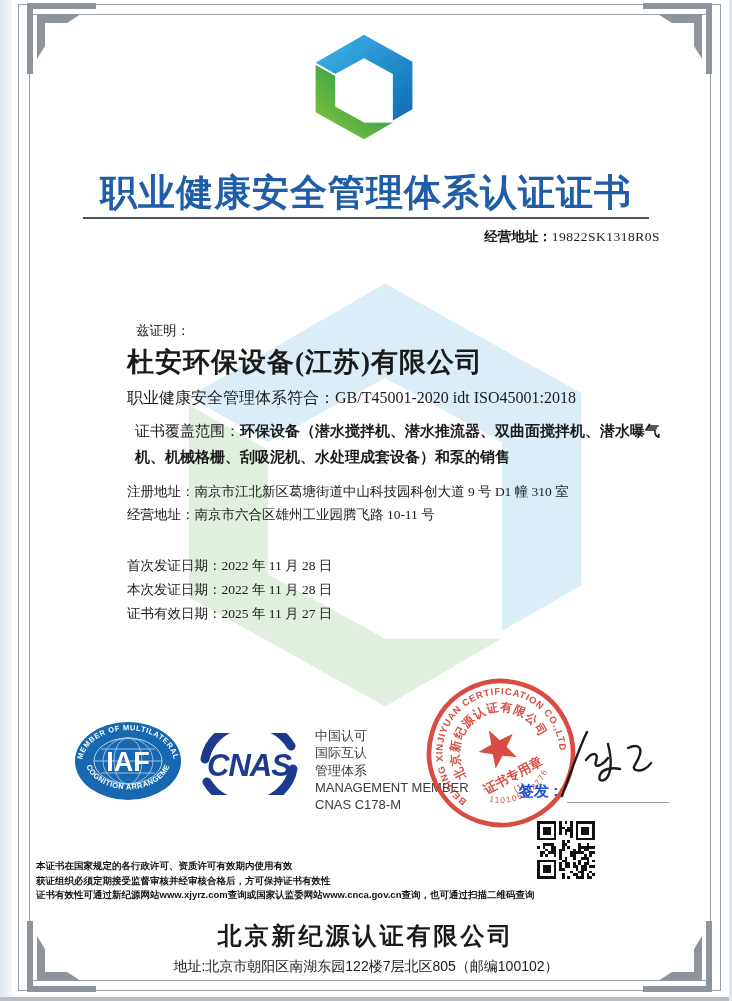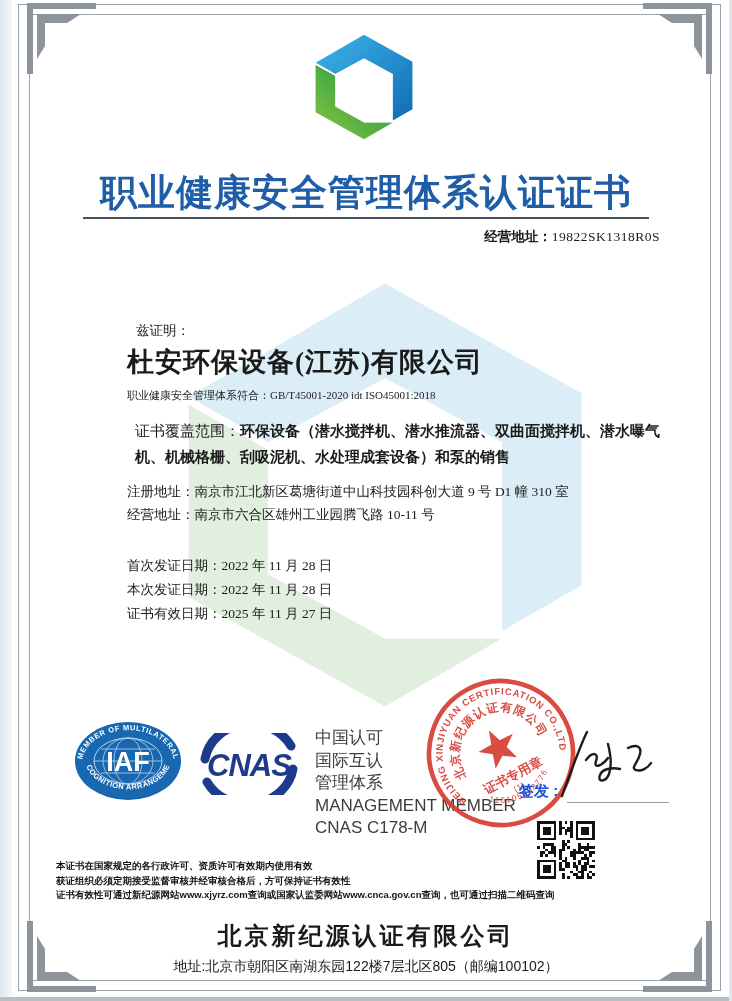--- a/index.html
+++ b/index.html
@@ -28,41 +28,41 @@
   .title{position:absolute;left:0;top:168px;width:100%;text-align:center;
     font-size:37px;font-weight:700;color:#1f5da7;letter-spacing:1px;}
   .title-rule{position:absolute;left:83px;top:217px;width:566px;height:0;border-top:2px solid #4c5158;}
 
   .certnos{position:absolute;right:72px;top:226px;text-align:right;line-height:1.65;font-size:13.5px;}
   .certnos .lbl{font-family:"Liberation Sans","DejaVu Sans",sans-serif;font-weight:700;}
   .certnos .val{font-family:"Liberation Serif","DejaVu Serif",serif;letter-spacing:0.5px;}
 
   .certify-intro{position:absolute;left:100px;top:322px;font-size:13.5px;margin-left:36px;}
   .company{position:absolute;left:127px;top:344px;font-size:27px;font-weight:700;letter-spacing:1px;}
-  .standard{position:absolute;left:127px;top:388px;font-size:11px;}
+  .standard{position:absolute;left:127px;top:388px;font-size:16px;}
   .scope{position:absolute;left:135px;top:419px;width:536px;font-size:15px;line-height:1.72;}
   .scope .strong{font-weight:700;}
   .addresses{position:absolute;left:127px;top:480px;font-size:13.5px;line-height:1.72;}
   .dates{position:absolute;left:127px;top:548px;font-size:13.5px;line-height:1.78;margin-top:6px;}
 
   .iaf-logo{position:absolute;left:73px;top:720px;width:110px;height:82px;}
   .cnas-logo{position:absolute;left:193px;top:733px;width:112px;height:62px;}
   .accred-text{position:absolute;left:315px;top:727px;font-family:"Liberation Sans","DejaVu Sans",sans-serif;
-    font-size:17px;line-height:1.33;color:#3c3c3c;}
+    font-size:13px;line-height:1.33;color:#3c3c3c;}
 
   .seal{position:absolute;left:424px;top:676px;width:154px;height:154px;opacity:0.9;}
   .sign-label{position:absolute;left:519px;top:782px;font-size:15px;font-weight:700;
     font-family:"Liberation Sans","DejaVu Sans",sans-serif;color:#1d4ed8;}
   .sign-line{position:absolute;left:567px;top:802px;width:102px;border-top:1.2px solid #9c9c9c;}
   .sign-script{position:absolute;left:556px;top:726px;width:108px;height:74px;}
 
   .qr{position:absolute;left:537px;top:821px;width:58px;height:58px;}
 
   .notes{position:absolute;left:36px;top:859px;font-family:"Liberation Sans","DejaVu Sans",sans-serif;
-    font-size:9.5px;line-height:1.55;color:#141414;font-weight:600;margin-left:20px;}
+    font-size:9.5px;line-height:1.55;color:#141414;font-weight:600;}
   .issuer-name{position:absolute;left:0;top:920px;width:100%;text-align:center;
     font-family:"Liberation Sans","DejaVu Sans",sans-serif;font-size:24px;font-weight:700;
     letter-spacing:3px;color:#1a1a1a;}
   .issuer-address{position:absolute;left:0;top:958px;width:100%;text-align:center;
     font-family:"Liberation Sans","DejaVu Sans",sans-serif;font-size:14px;color:#1a1a1a;}
 </style>
 </head>
 <body>
 
 <div class="edge-left"></div>

